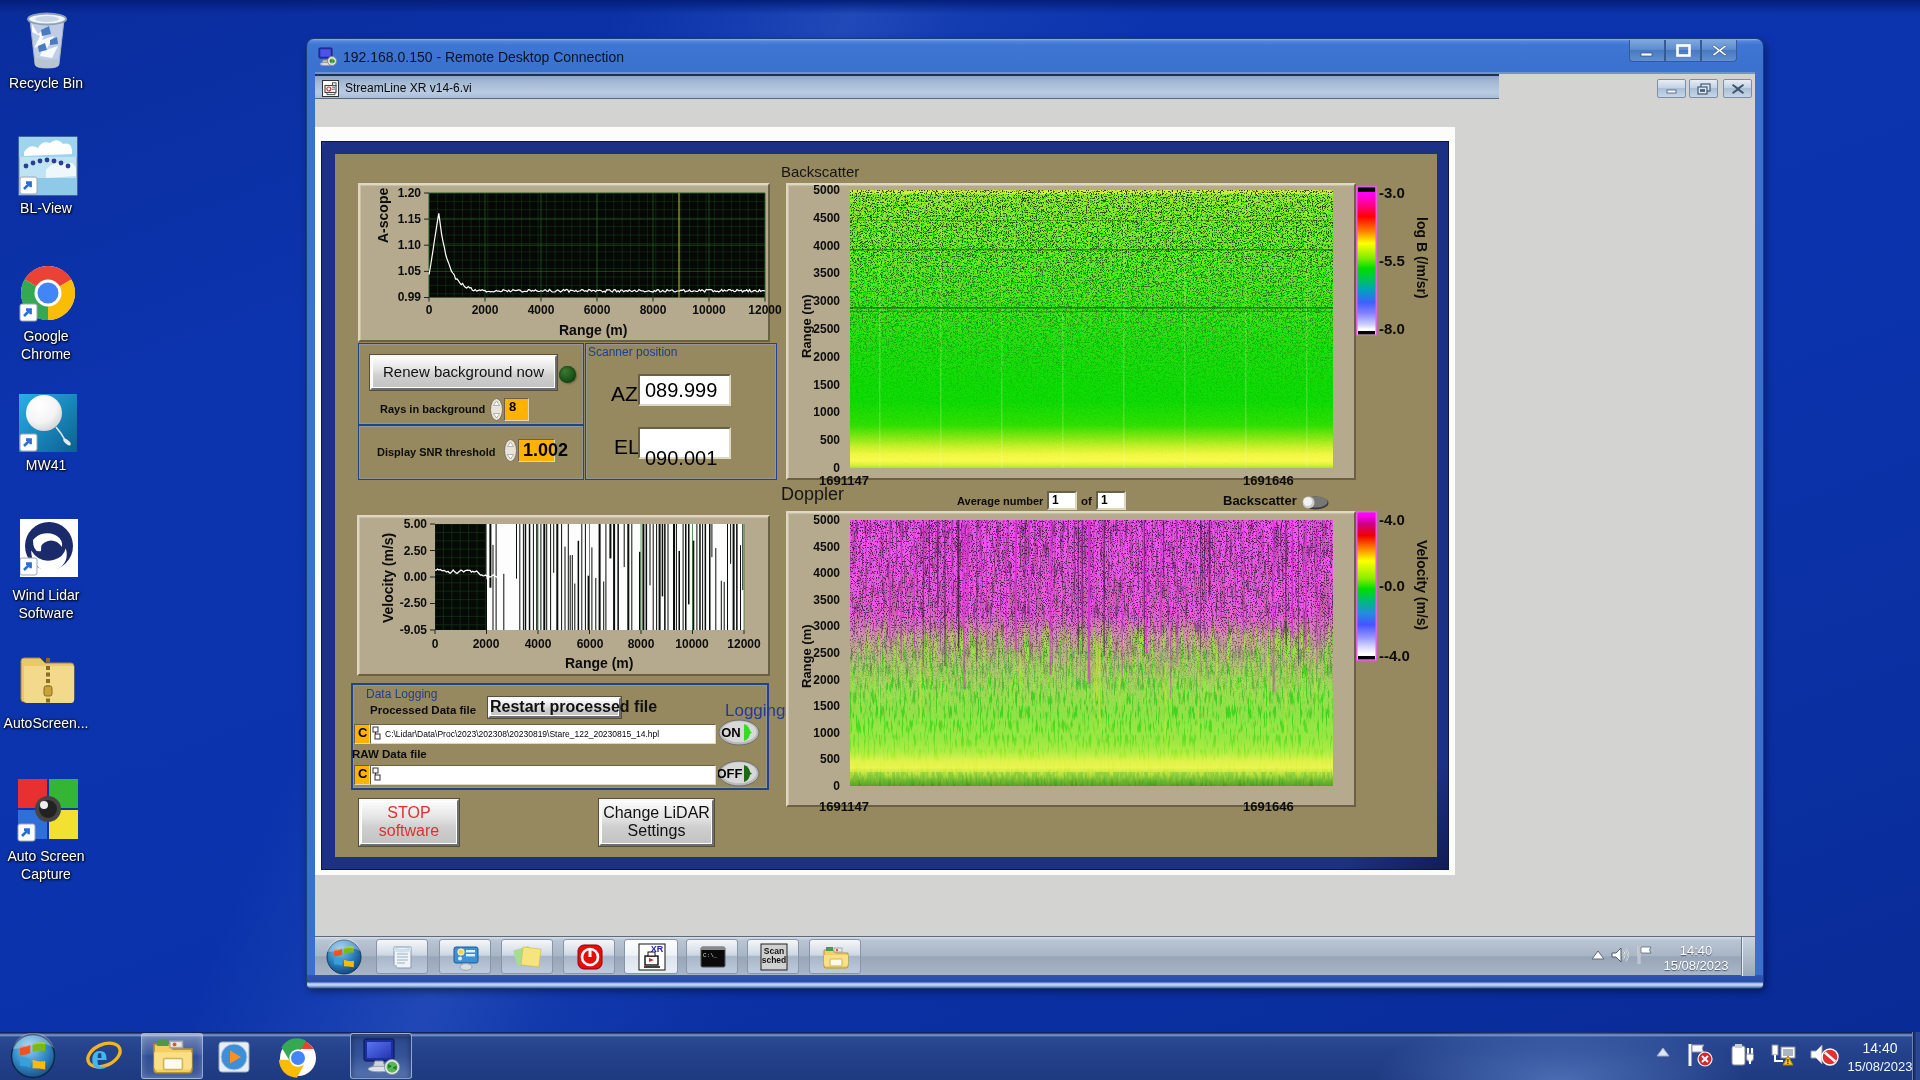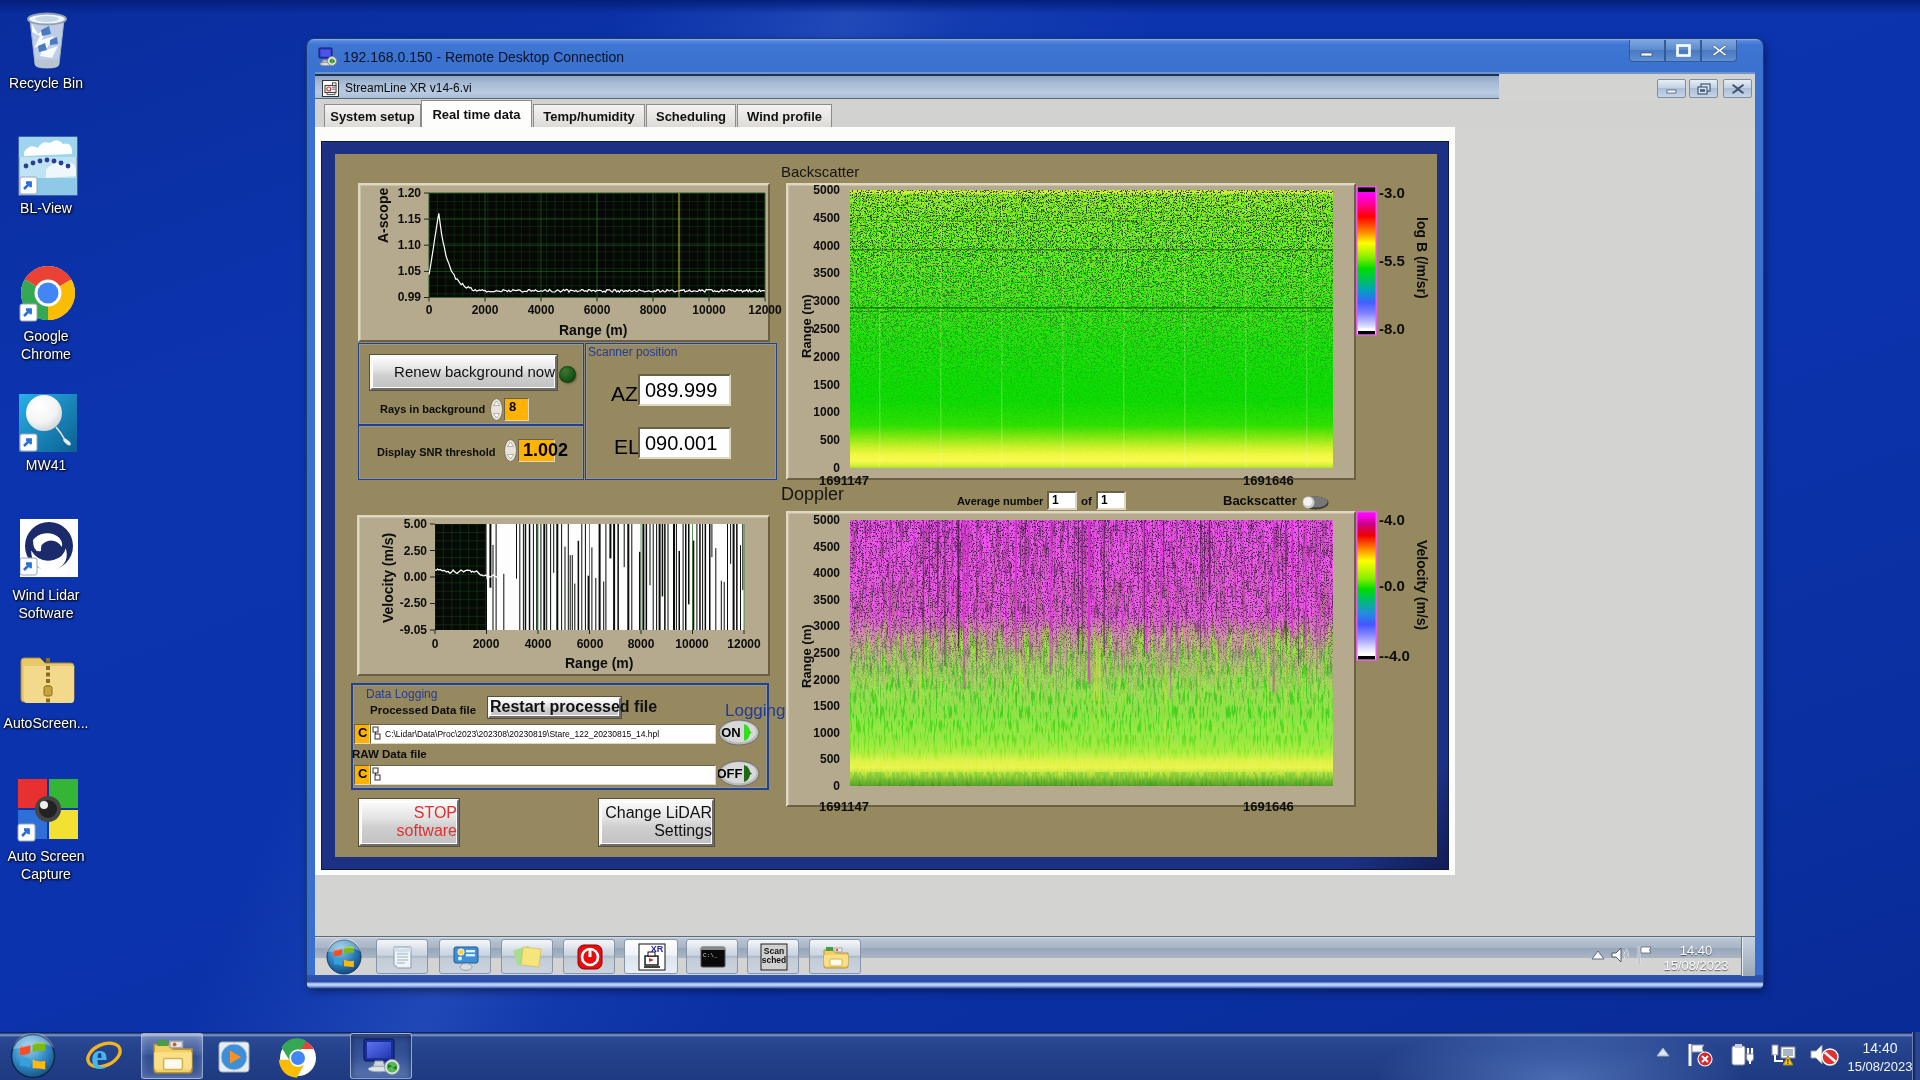--- a/index.html
+++ b/index.html
@@ -32,26 +32,26 @@
 #viarea{position:absolute;left:0;top:55px;width:1440px;height:809px;background:#fcfcfa}
 #vigrayR{position:absolute;left:1140px;top:0;width:300px;height:809px;background:#d3d3d1}
 #vigrayB{position:absolute;left:0;top:748px;width:1161px;height:61px;background:#d3d3d1}
 #panel{position:absolute;left:6px;top:14px;width:1128px;height:729px;background:linear-gradient(135deg,#2a4296 0,#1d3184 6px,#1d3184 94%,#101c52 100%);box-shadow:inset 0 0 0 1px #0d1840}
 #tan{position:absolute;left:14px;top:13px;width:1102px;height:703px;background:#97895f}
 
 .tanpanel{position:absolute;background:#b5aa8e;border-top:2px solid #ded7c2;border-left:2px solid #ded7c2;border-right:2px solid #6a6045;border-bottom:2px solid #6a6045;box-shadow:inset 1px 1px 0 #c9c0a6}
 .lvlabel{position:absolute;font-weight:bold;color:#0c0c0c;font-size:11.5px;white-space:nowrap}
 .blulabel{position:absolute;font-weight:normal;color:#203c96;font-size:12px;white-space:nowrap}
 .bluebox{position:absolute;border:1px solid #24418f;box-shadow:inset 0 0 0 1px rgba(143,163,200,.55)}
-.gbtn{position:absolute;background:linear-gradient(180deg,#fdfdfd 0,#e3e3e3 40%,#cfcfcf 60%,#c2c2c2 100%);border:2px solid;border-color:#f8f8f8 #6e6e6e #6e6e6e #f8f8f8;box-shadow:0 0 0 1px #55503c,inset 0 0 0 1px #fff;color:#111;text-align:right}
+.gbtn{position:absolute;background:linear-gradient(180deg,#fdfdfd 0,#e3e3e3 40%,#cfcfcf 60%,#c2c2c2 100%);border:2px solid;border-color:#f8f8f8 #6e6e6e #6e6e6e #f8f8f8;box-shadow:0 0 0 1px #55503c,inset 0 0 0 1px #fff;color:#111;text-align:center}
 .orangebox{position:absolute;background:#ffb300;border:1px solid #6a6045;border-right-color:#ded7c2;border-bottom-color:#ded7c2;color:#000;font-weight:bold;font-size:13px;padding-left:4px}
 .whitebox{position:absolute;background:#fff;border-top:2px solid #6a6045;border-left:2px solid #6a6045;border-right:2px solid #ded7c2;border-bottom:2px solid #ded7c2;color:#000}
 .ticktext{font-weight:bold;color:#0c0c0c;font-size:12px;position:absolute;white-space:nowrap}
 
-#rtask{position:absolute;left:0;top:864px;width:1440px;height:22px;background:linear-gradient(180deg,#d7dee8 0,#bac5d3 8%,#a8b5c5 50%,#96a5b8 52%,#aab6c4 100%);border-top:1px solid #5f6b7a}
+#rtask{position:absolute;left:0;top:864px;width:1440px;height:39px;background:linear-gradient(180deg,#d7dee8 0,#bac5d3 8%,#a8b5c5 50%,#96a5b8 52%,#aab6c4 100%);border-top:1px solid #5f6b7a}
 .rtbtn{position:absolute;top:2px;height:35px;border:1px solid #8795a8;border-radius:3px;background:linear-gradient(180deg,rgba(255,255,255,.85) 0,rgba(230,238,248,.6) 45%,rgba(180,195,215,.55) 50%,rgba(200,212,228,.7) 100%)}
 
 #htask{position:absolute;left:0;top:1032px;width:1920px;height:48px;background:linear-gradient(180deg,#06103c 0,#3a5ca6 2px,#8aa4cc 3px,#2c4a94 5px,#24428c 40%,#1e3a80 100%)}
 #htask:after{content:"";position:absolute;left:1380px;top:0;width:360px;height:48px;background:radial-gradient(ellipse 230px 80px at 50% 105%,rgba(120,160,230,.5),rgba(120,160,230,0) 82%)}
 .htbtn{position:absolute;top:1px;width:62px;height:46px;border:1px solid rgba(190,210,240,.65);border-radius:3px;background:linear-gradient(180deg,rgba(255,255,255,.35) 0,rgba(190,210,240,.18) 45%,rgba(90,120,180,.25) 50%,rgba(150,175,215,.3) 100%);box-shadow:inset 0 0 6px rgba(255,255,255,.25)}
 .htbtn.press{background:linear-gradient(180deg,rgba(40,70,130,.5) 0,rgba(90,120,180,.35) 50%,rgba(160,190,235,.45) 100%);box-shadow:inset 0 2px 6px rgba(10,20,50,.6)}
 .trayic{position:absolute;top:13px}
 .wtext{color:#f2f6fb;font-size:14px;position:absolute;text-align:center}
 </style></head><body>
 <div id="desk"></div>
@@ -205,27 +205,20 @@
             <rect x="4" y="1" width="9" height="7" fill="#dce6f2" stroke="#445a74" stroke-width="1.2"></rect>
             <rect x="1" y="4" width="9" height="7" fill="#dce6f2" stroke="#445a74" stroke-width="1.2"></rect>
             <rect x="3" y="6.2" width="5" height="2.6" fill="#445a74"></rect>
           </svg>
         </div>
    <div class="ibtn" style="left:1408px">
           <svg width="12" height="10" viewBox="0 0 12 10">
             <path d="M1 0 L6 3.5 11 0 12 1.5 7.5 5 12 8.5 11 10 6 6.5 1 10 0 8.5 4.5 5 0 1.5z" fill="#3e5570"></path>
           </svg>
         </div>
-  </div>
-  <div id="tabstrip">
-   <div class="tab" style="left:9px;width:97px">System setup</div>
-   <div class="tab sel" style="left:106px;width:111px">Real time data</div>
-   <div class="tab" style="left:218px;width:112px">Temp/humidity</div>
-   <div class="tab" style="left:331px;width:90px">Scheduling</div>
-   <div class="tab" style="left:422px;width:95px">Wind profile</div>
   </div>
   <div id="viarea">
    <div id="vigrayR"></div>
    <div id="vigrayB"></div>
    <div id="panel">
           <div id="tan">
 
     <div class="tanpanel" style="left:23px;top:29px;width:412px;height:159px"></div>
     <svg class="abs" style="left:23px;top:29px" width="412" height="159" viewBox="0 0 412 159">
 <rect x="71" y="10" width="336" height="104.5" fill="#060806"></rect>
@@ -265,21 +258,21 @@
             <svg class="abs" style="left:169px;top:285px" width="13" height="23" viewBox="0 0 13 23">
               <ellipse cx="6.5" cy="11.5" rx="6" ry="11" fill="#e8e4da" stroke="#7a7158"></ellipse>
               <path d="M6.5 3 l3 4.5 h-6z" fill="#fff" stroke="#888" stroke-width=".6"></path>
               <path d="M6.5 20 l3 -4.5 h-6z" fill="#fff" stroke="#888" stroke-width=".6"></path>
             </svg>
             <div class="orangebox" style="left:183px;top:285px;width:37px;height:23px;font-size:18px">1.002</div>
     <div class="blulabel" style="left:253px;top:191px">Scanner position</div>
     <div class="abs" style="left:276px;top:228px;font-size:21px;color:#000">AZ</div>
     <div class="whitebox" style="left:303px;top:220px;width:93px;height:32px;font-size:20px;padding:3px 0 0 5px">089.999</div>
     <div class="abs" style="left:279px;top:281px;font-size:21px;color:#000">EL</div>
-    <div class="whitebox" style="left:303px;top:273px;width:93px;height:32px;font-size:20px;padding:3px 0 0 5px">090.001</div>
+    <div class="whitebox" style="left:303px;top:273px;width:93px;height:32px;font-size:20px;padding:18px 0 0 5px">090.001</div>
 
     <div class="tanpanel" style="left:22px;top:361px;width:413px;height:161px"></div>
     <svg class="abs" style="left:22px;top:361px" width="413" height="161" viewBox="0 0 413 161">
 <rect x="78" y="9" width="309" height="106" fill="#fdfdfd"></rect>
               <rect x="78" y="9" width="51.5" height="106" fill="#060a06"></rect>
               <g clip-path="url(#dclip)">
                 <clipPath id="dclip">
                   <rect x="78" y="9" width="51.5" height="106"></rect>
                 </clipPath>
                 <path d="M78.0 9V115 M86.4 9V115 M94.8 9V115 M103.2 9V115 M111.6 9V115 M120.0 9V115 M128.4 9V115 M78 9.0H129.5 M78 17.4H129.5 M78 25.8H129.5 M78 34.2H129.5 M78 42.6H129.5 M78 51.0H129.5 M78 59.4H129.5 M78 67.8H129.5 M78 76.2H129.5 M78 84.6H129.5 M78 93.0H129.5 M78 101.4H129.5 M78 109.8H129.5" stroke="#173f17" stroke-opacity="0.55" fill="none" stroke-width="1"></path>

